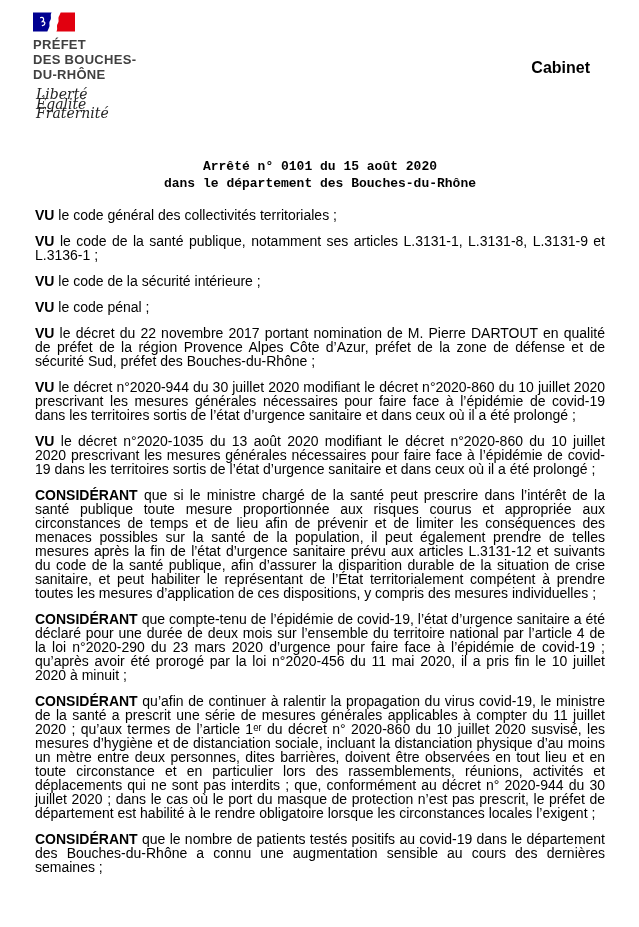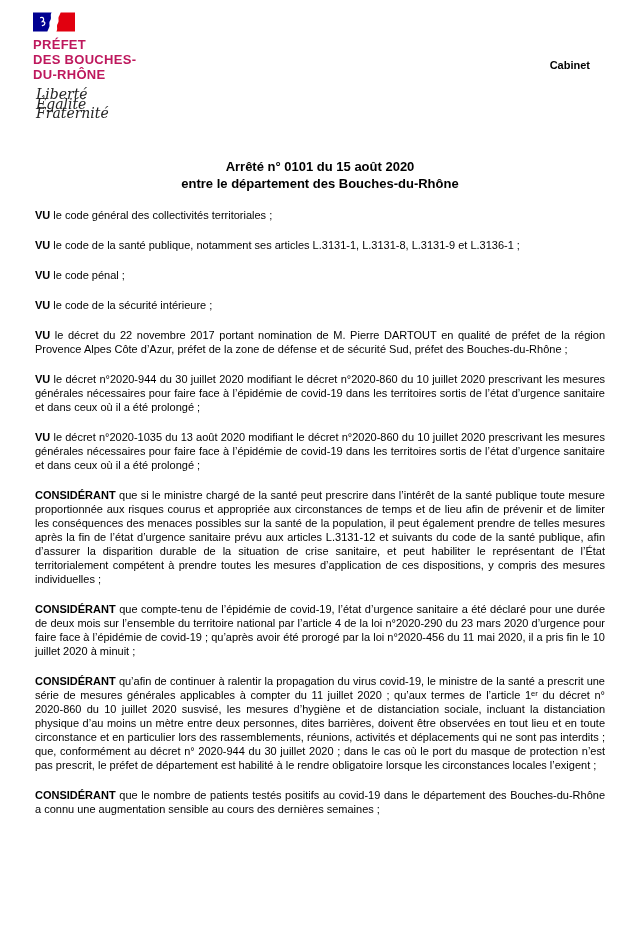--- a/index.html
+++ b/index.html
@@ -17,53 +17,54 @@
   }
   
   .logo-block { position: absolute; left: 33px; top: 12px; }
   .flag { width: 42px; height: 20px; display: block; }
   .logo-name {
     margin-top: 5px;
     font-weight: bold;
     font-size: 13px;
     line-height: 15px;
     letter-spacing: 0.3px;
-    color: #be185d;
+    color: #404040;
   }
   .motto {
     margin-top: 8px;
     padding-left: 3px;
     font-family: "DejaVu Serif", serif;
     font-style: italic;
     font-size: 14px;
     line-height: 9.5px;
     color: #222;
   }
   .service {
     position: absolute;
     top: 59px; right: 49px;
     font-weight: bold;
-    font-size: 11px;
+    font-size: 16px;
   }
   
   .content {
     position: absolute;
     left: 35px; top: 158px;
     width: 570px;
   }
   .doc-title {
     text-align: center;
     font-weight: bold;
     font-size: 13px;
     line-height: 17px;
     margin: 0 0 16px 0;
+    font-family: Liberation Mono, monospace;
   }
   .para {
-    margin: 16px 0 12px 0;
-    font-size: 11px;
+    margin: 0 0 12px 0;
+    font-size: 14px;
     line-height: 14px;
     text-align: justify;
   }
   .para b { font-weight: bold; }
 </style>
 </head>
 <body>
 
 <div id="page">
 
@@ -84,27 +85,27 @@
       <div>Fraternité</div>
     </div>
   </div>
 
   <div class="service">Cabinet</div>
 
   <div class="content">
 
     <div class="doc-title">
       <div>Arrêté n° 0101 du 15 août 2020</div>
-      <div>entre le département des Bouches-du-Rhône</div>
+      <div>dans le département des Bouches-du-Rhône</div>
     </div>
 
     <p class="para"><b>VU</b> <span>le code général des collectivités territoriales ;</span></p>
     <p class="para"><b>VU</b> <span>le code de la santé publique, notamment ses articles L.3131-1, L.3131-8, L.3131-9 et L.3136-1 ;</span></p>
+    <p class="para"><b>VU</b> <span>le code de la sécurité intérieure ;</span></p>
     <p class="para"><b>VU</b> <span>le code pénal ;</span></p>
-    <p class="para"><b>VU</b> <span>le code de la sécurité intérieure ;</span></p>
     <p class="para"><b>VU</b> <span>le décret du 22 novembre 2017 portant nomination de M. Pierre DARTOUT en qualité de préfet de la région Provence Alpes Côte d’Azur, préfet de la zone de défense et de sécurité Sud, préfet des Bouches-du-Rhône ;</span></p>
     <p class="para"><b>VU</b> <span>le décret n°2020-944 du 30 juillet 2020 modifiant le décret n°2020-860 du 10 juillet 2020 prescrivant les mesures générales nécessaires pour faire face à l’épidémie de covid-19 dans les territoires sortis de l’état d’urgence sanitaire et dans ceux où il a été prolongé ;</span></p>
     <p class="para"><b>VU</b> <span>le décret n°2020-1035 du 13 août 2020 modifiant le décret n°2020-860 du 10 juillet 2020 prescrivant les mesures générales nécessaires pour faire face à l’épidémie de covid-19 dans les territoires sortis de l’état d’urgence sanitaire et dans ceux où il a été prolongé ;</span></p>
     <p class="para"><b>CONSIDÉRANT</b> <span>que si le ministre chargé de la santé peut prescrire dans l’intérêt de la santé publique toute mesure proportionnée aux risques courus et appropriée aux circonstances de temps et de lieu afin de prévenir et de limiter les conséquences des menaces possibles sur la santé de la population, il peut également prendre de telles mesures après la fin de l’état d’urgence sanitaire prévu aux articles L.3131-12 et suivants du code de la santé publique, afin d’assurer la disparition durable de la situation de crise sanitaire, et peut habiliter le représentant de l’État territorialement compétent à prendre toutes les mesures d’application de ces dispositions, y compris des mesures individuelles ;</span></p>
     <p class="para"><b>CONSIDÉRANT</b> <span>que compte-tenu de l’épidémie de covid-19, l’état d’urgence sanitaire a été déclaré pour une durée de deux mois sur l’ensemble du territoire national par l’article 4 de la loi n°2020-290 du 23 mars 2020 d’urgence pour faire face à l’épidémie de covid-19 ; qu’après avoir été prorogé par la loi n°2020-456 du 11 mai 2020, il a pris fin le 10 juillet 2020 à minuit ;</span></p>
     <p class="para"><b>CONSIDÉRANT</b> <span>qu’afin de continuer à ralentir la propagation du virus covid-19, le ministre de la santé a prescrit une série de mesures générales applicables à compter du 11 juillet 2020 ; qu’aux termes de l’article 1ᵉʳ du décret n° 2020-860 du 10 juillet 2020 susvisé, les mesures d’hygiène et de distanciation sociale, incluant la distanciation physique d’au moins un mètre entre deux personnes, dites barrières, doivent être observées en tout lieu et en toute circonstance et en particulier lors des rassemblements, réunions, activités et déplacements qui ne sont pas interdits ; que, conformément au décret n° 2020-944 du 30 juillet 2020 ; dans le cas où le port du masque de protection n’est pas prescrit, le préfet de département est habilité à le rendre obligatoire lorsque les circonstances locales l’exigent ;</span></p>
     <p class="para"><b>CONSIDÉRANT</b> <span>que le nombre de patients testés positifs au covid-19 dans le département des Bouches-du-Rhône a connu une augmentation sensible au cours des dernières semaines ;</span></p>
 
   </div>
 </div>

